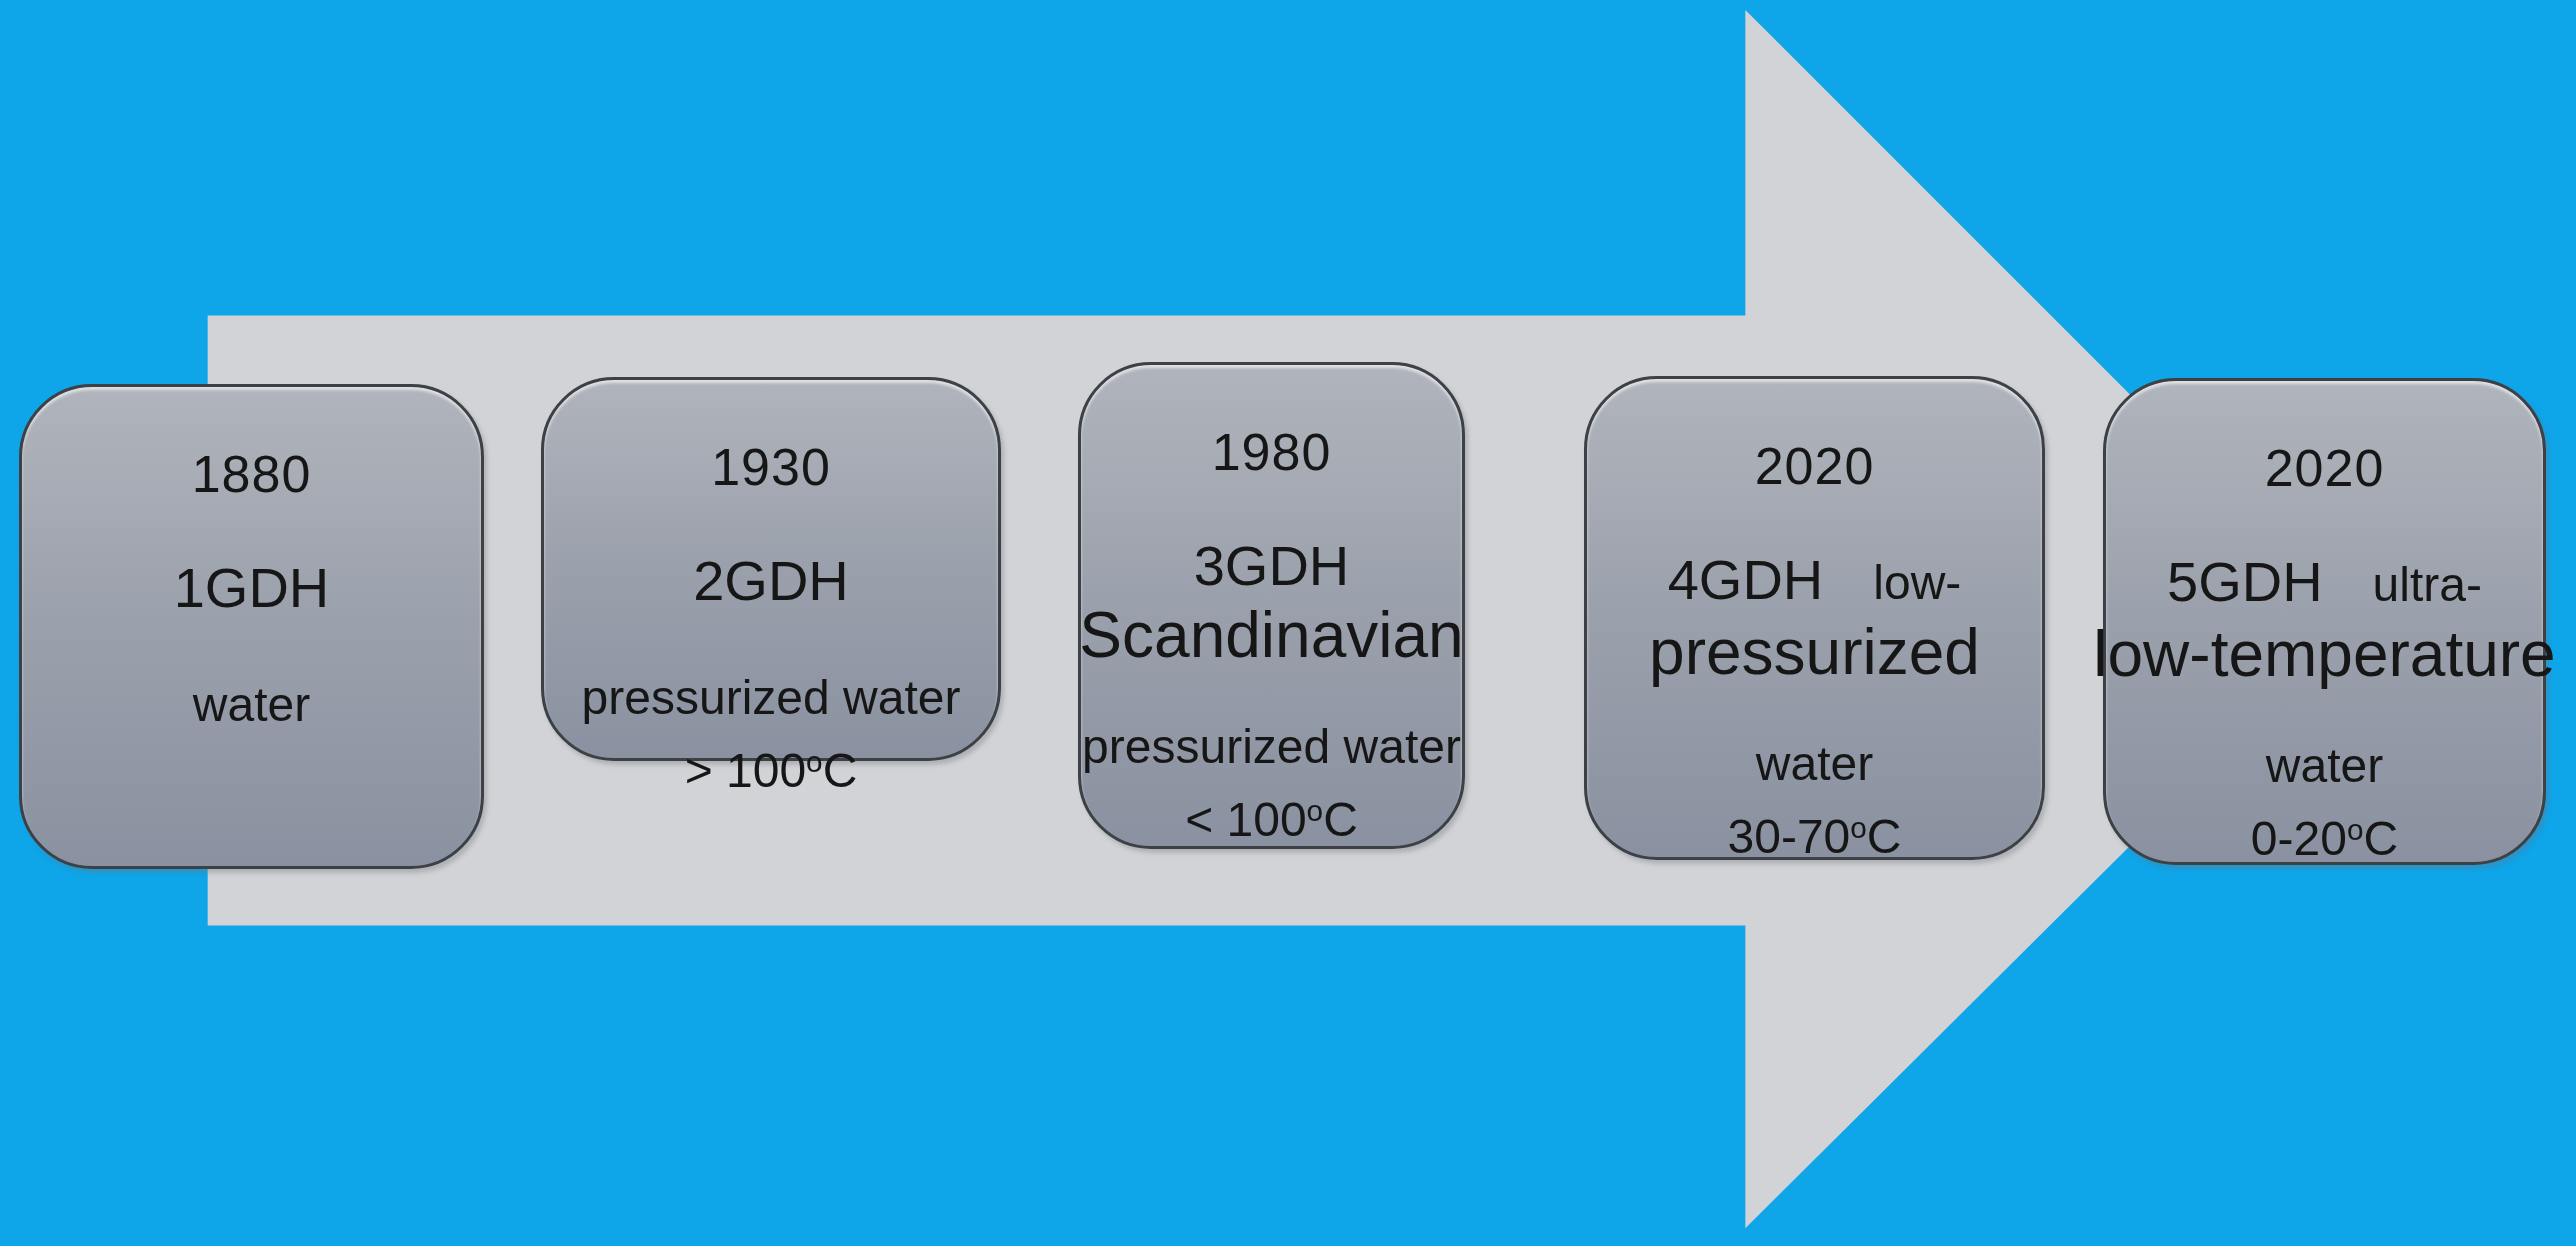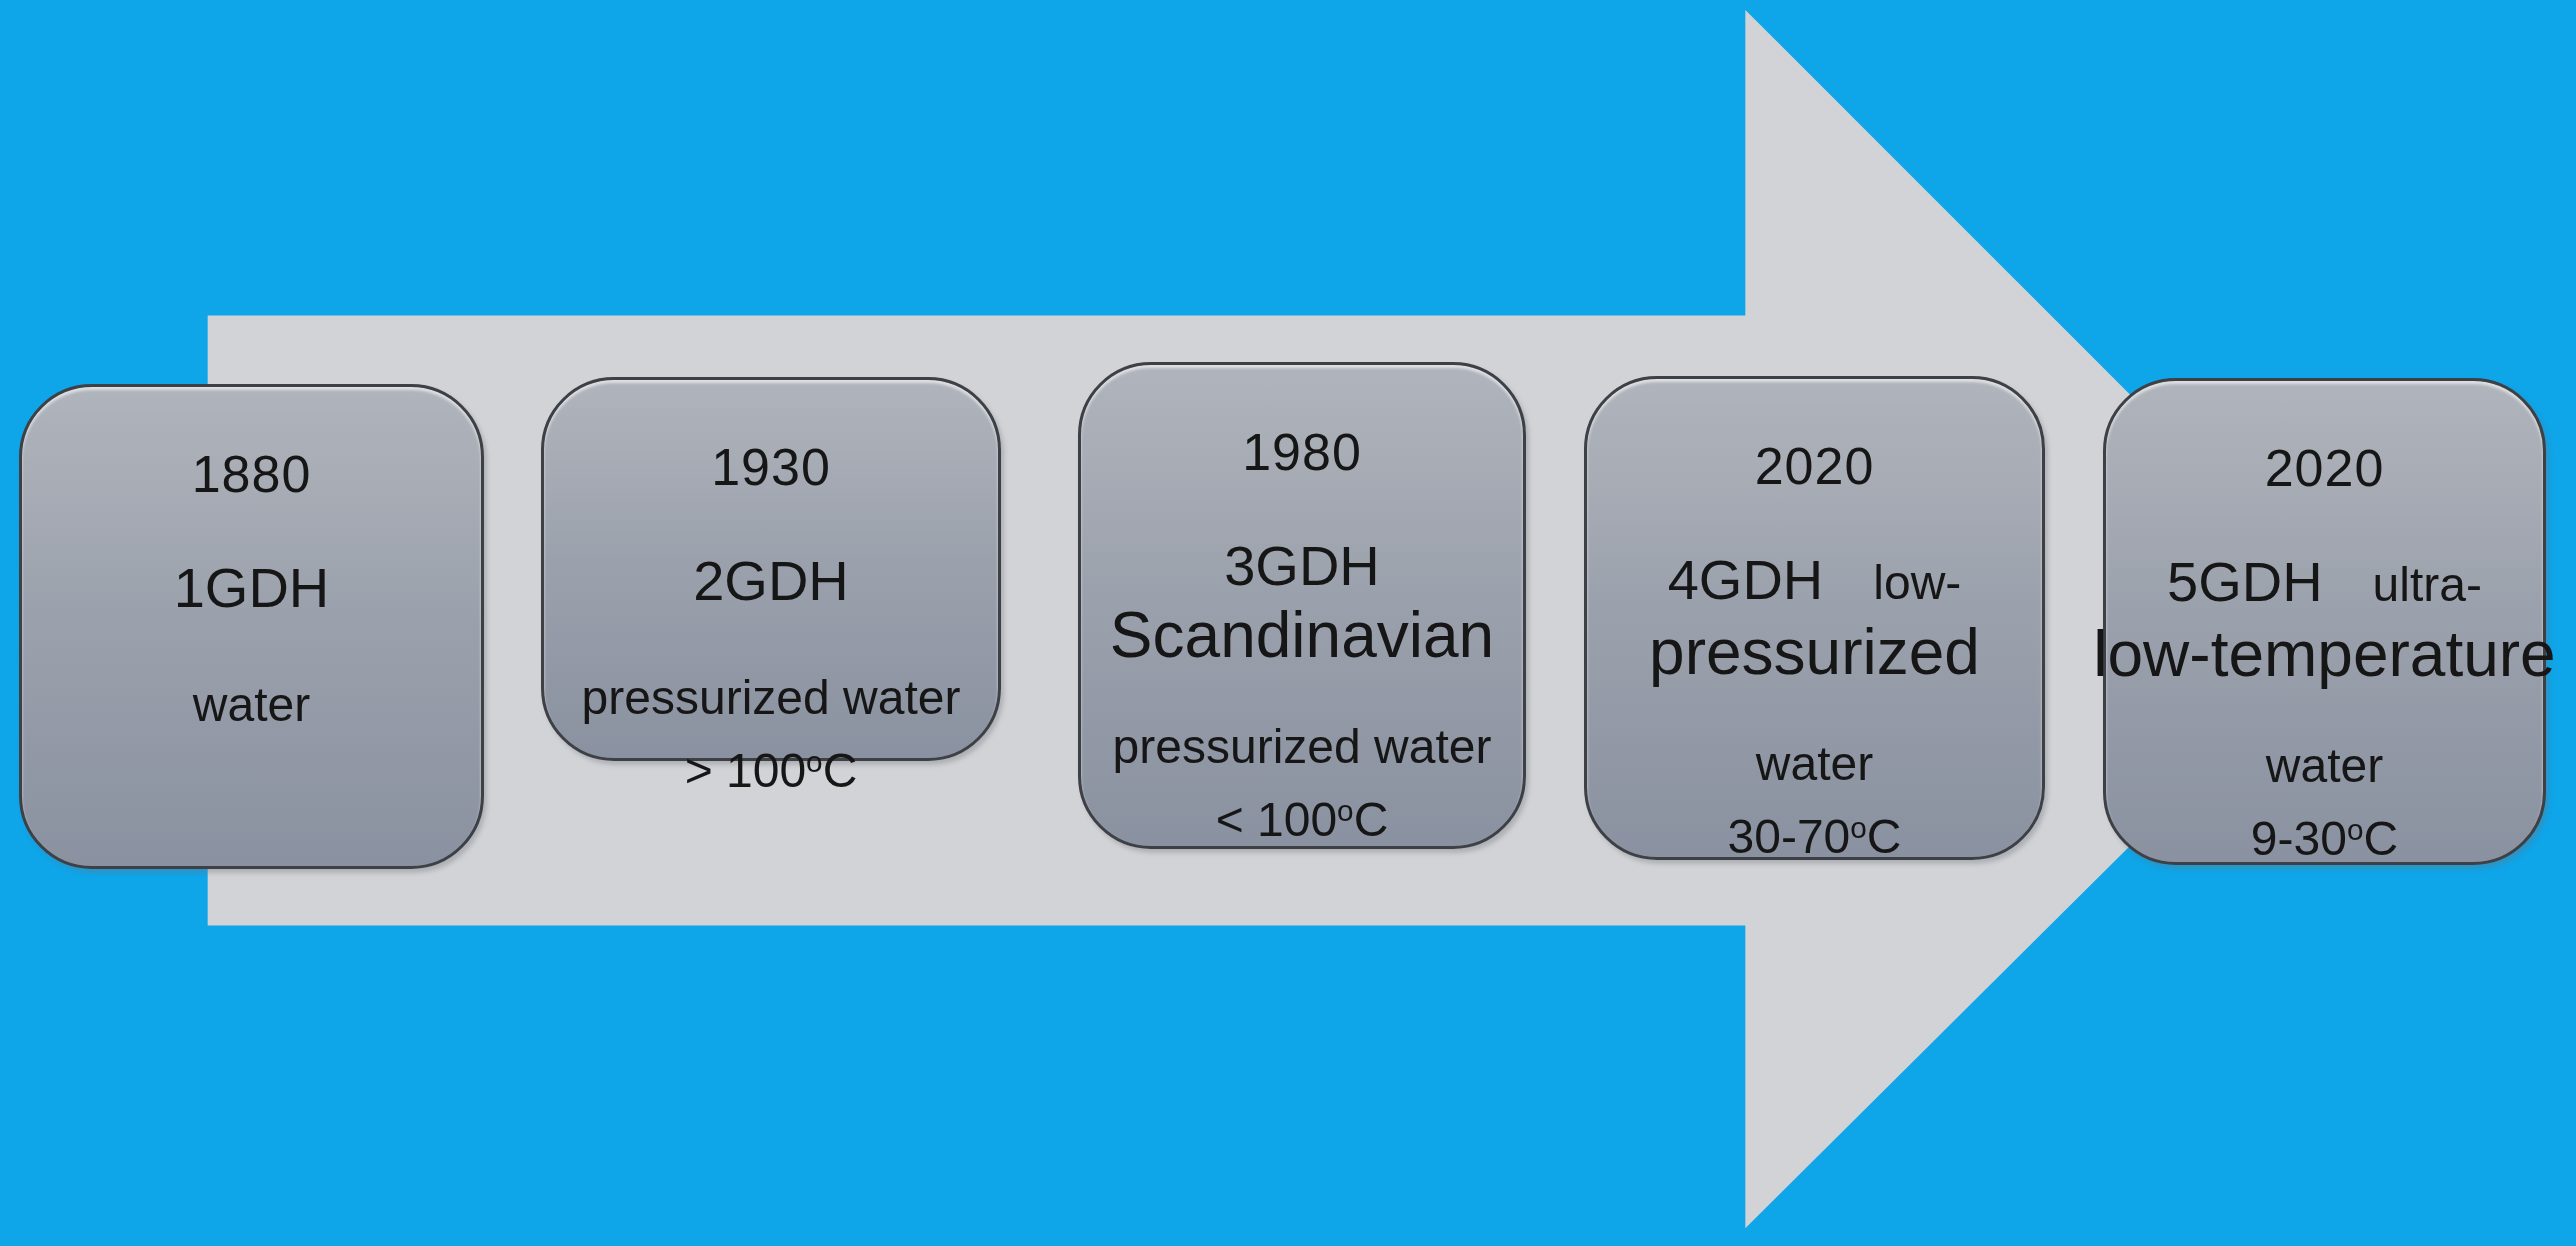--- a/index.html
+++ b/index.html
@@ -30,21 +30,21 @@
     background: linear-gradient(180deg, #b0b4bc 0%, #9ba1ac 48%, #8a91a0 100%);
     box-shadow: inset 0 3px 3px rgba(255,255,255,0.6), 3px 4px 4px rgba(110,115,125,0.35);
     display: flex;
     flex-direction: column;
     align-items: center;
     text-align: center;
     padding-top: 52px;
   }
   .box-1 { left: 19px;   top: 384px; width: 465px; height: 485px; }
   .box-2 { left: 541px;  top: 377px; width: 460px; height: 384px; }
-  .box-3 { left: 1078px; top: 362px; width: 448px; height: 487px; }
+  .box-3 { left: 1078px; top: 362px; width: 387px; height: 487px; }
   .box-4 { left: 1584px; top: 376px; width: 461px; height: 484px; }
   .box-5 { left: 2103px; top: 378px; width: 443px; height: 487px; }
 
   .year {
     font-size: 52px;
     line-height: 71px;
     margin-bottom: 40px;
     letter-spacing: 1px;
   }
   .gen-line {
@@ -137,17 +137,17 @@
   </div>
 
   <div class="gen-box box-5">
     <div class="year">2020</div>
     <div class="gen-line">
       <span class="gen">5GDH</span>
       <span class="gen-suffix hide-if-empty">ultra-</span>
     </div>
     <div class="subtitle hide-if-empty">low-temperature</div>
     <div class="body-line">water</div>
-    <div class="temp-line hide-if-empty"><span>9-30</span><span class="sup">o</span><span>C</span></div>
+    <div class="temp-line hide-if-empty"><span>0-20</span><span class="sup">o</span><span>C</span></div>
   </div>
 
 </div>
 
 
 </body></html>

